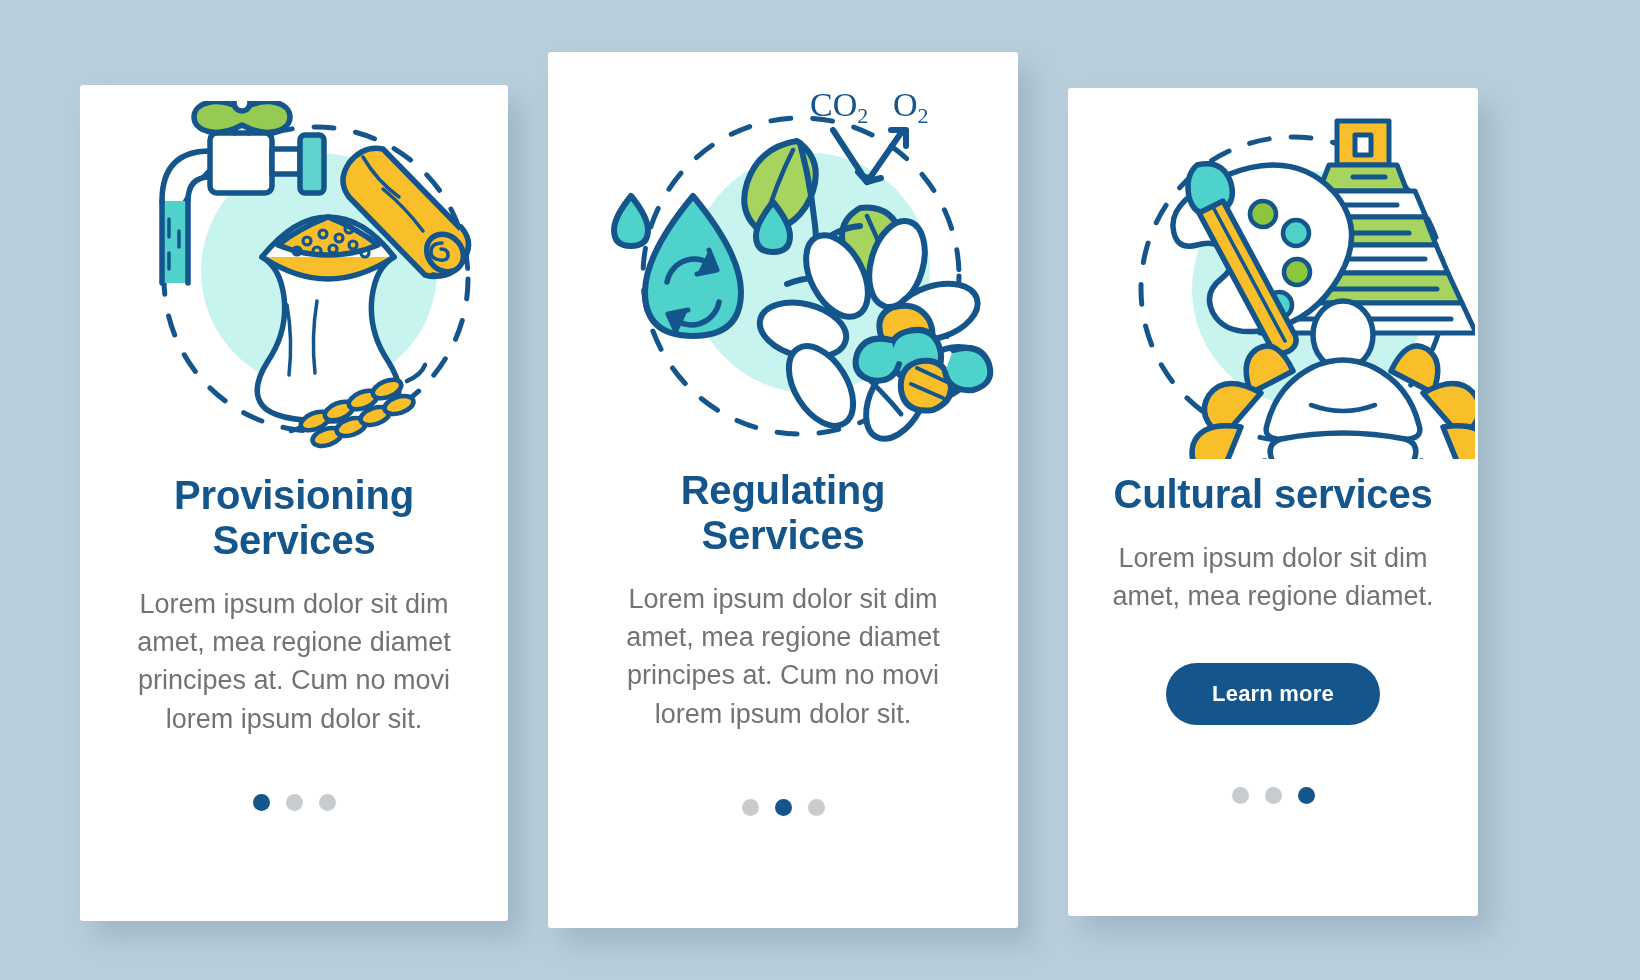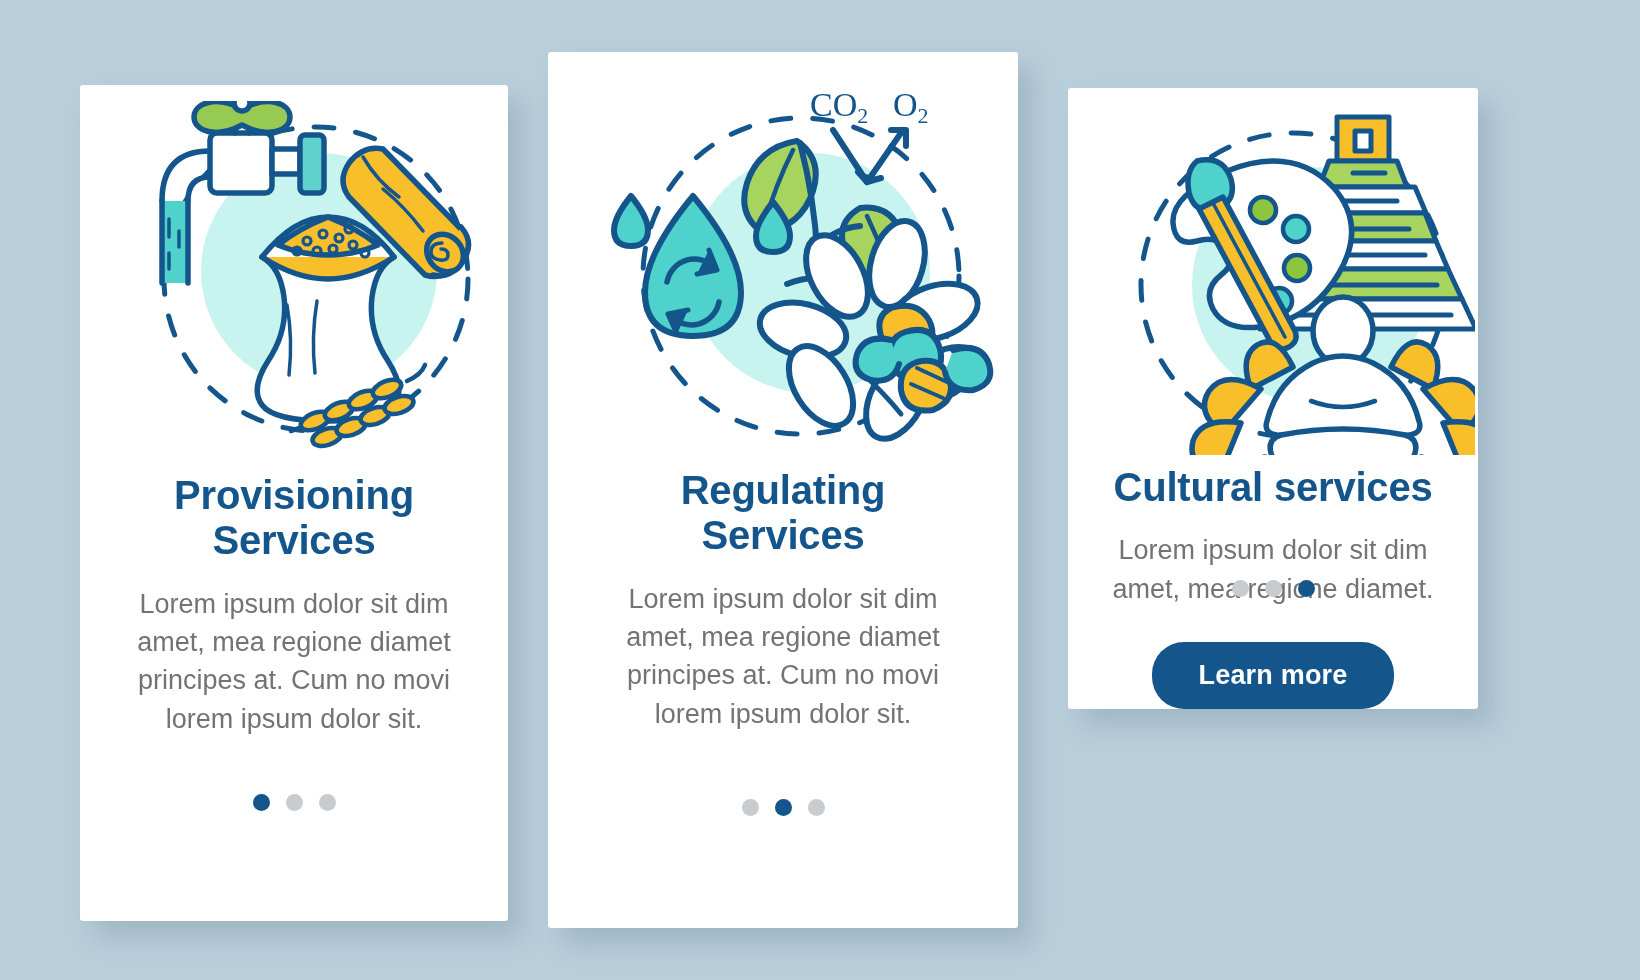--- a/index.html
+++ b/index.html
@@ -25,21 +25,21 @@
     border-radius: 3px;
     box-shadow: 14px 16px 26px rgba(70, 100, 120, 0.22);
     display: flex;
     flex-direction: column;
     align-items: center;
     overflow: hidden;
   }
 
   .card-1 { left: 80px;   top: 85px; width: 428px; height: 836px; }
   .card-2 { left: 548px;  top: 52px; width: 470px; height: 876px; }
-  .card-3 { left: 1068px; top: 88px; width: 410px; height: 621px; }
+  .card-3 { left: 1068px; top: 88px; width: 410px; height: 828px; }
 
   .illus-wrap {
     position: relative;
     width: 100%;
     display: flex;
     justify-content: center;
     align-items: center;
     margin-left: 44px;
   }
   .card-1 .illus-wrap { height: 380px; margin-top: 6px; }
@@ -63,24 +63,24 @@
     color: #737373;
     font-size: 27px;
     line-height: 1.42;
     text-align: center;
   }
   .card-1 .card-desc { width: 362px; margin-top: 22px; }
   .card-2 .card-desc { width: 368px; margin-top: 22px; }
   .card-3 .card-desc { width: 372px; margin-top: 22px; }
 
   .learn-more-btn {
-    margin-top: 34px;
+    margin-top: 48px;
     background: #14558c;
     color: #ffffff;
-    font-size: 27px;
+    font-size: 22px;
     font-weight: bold;
     border: none;
     border-radius: 32px;
     padding: 18px 46px;
     cursor: pointer;
     letter-spacing: 0.2px;
   }
 
   .dots {
     position: absolute;

